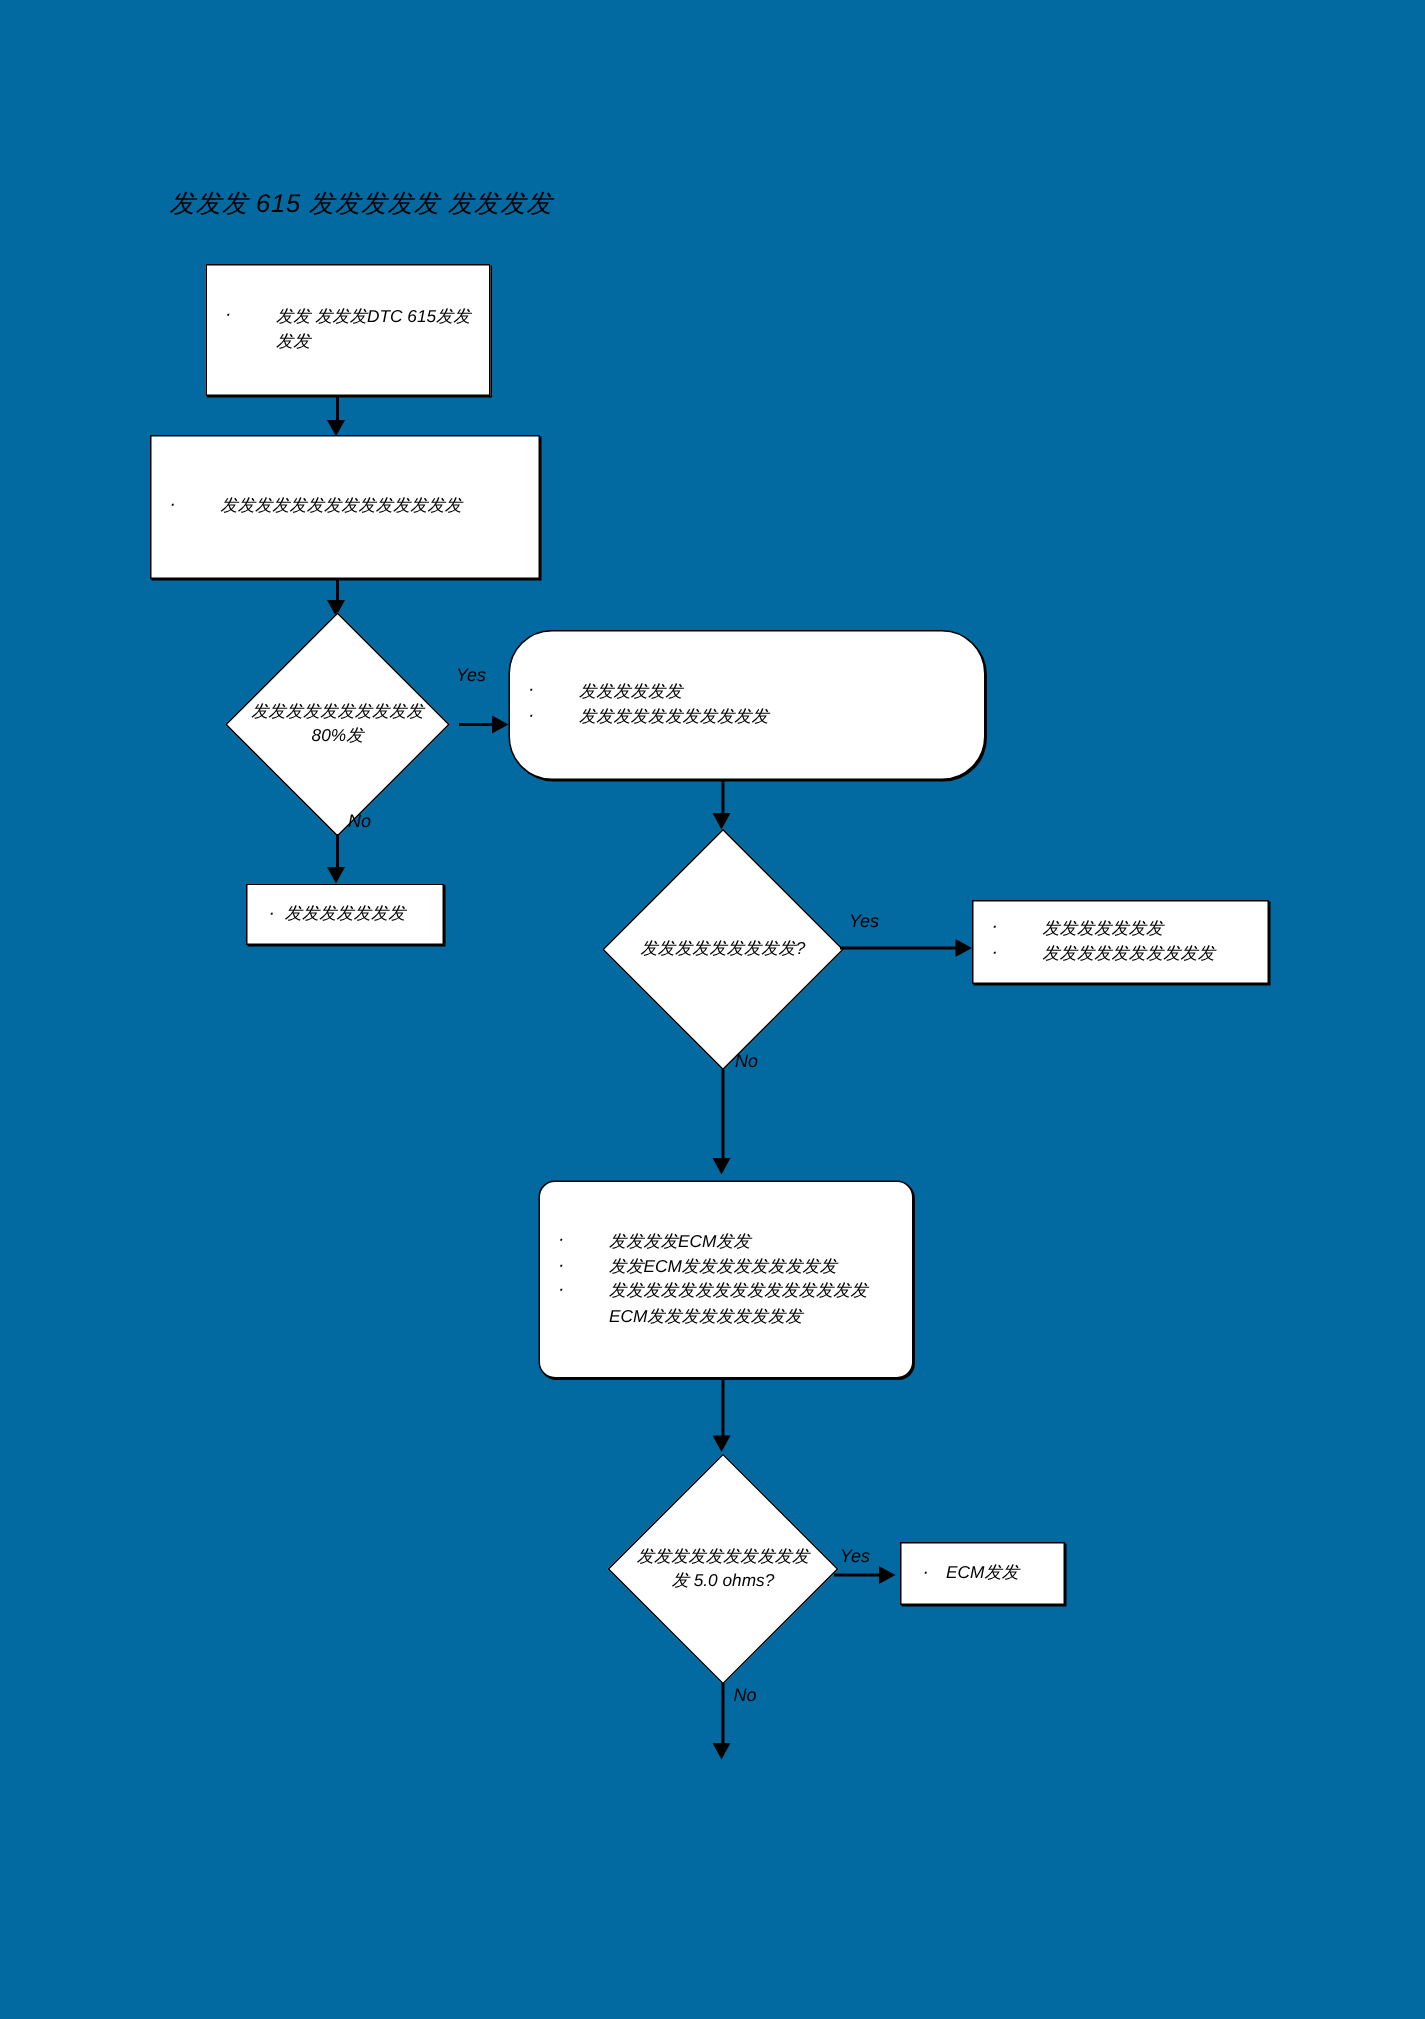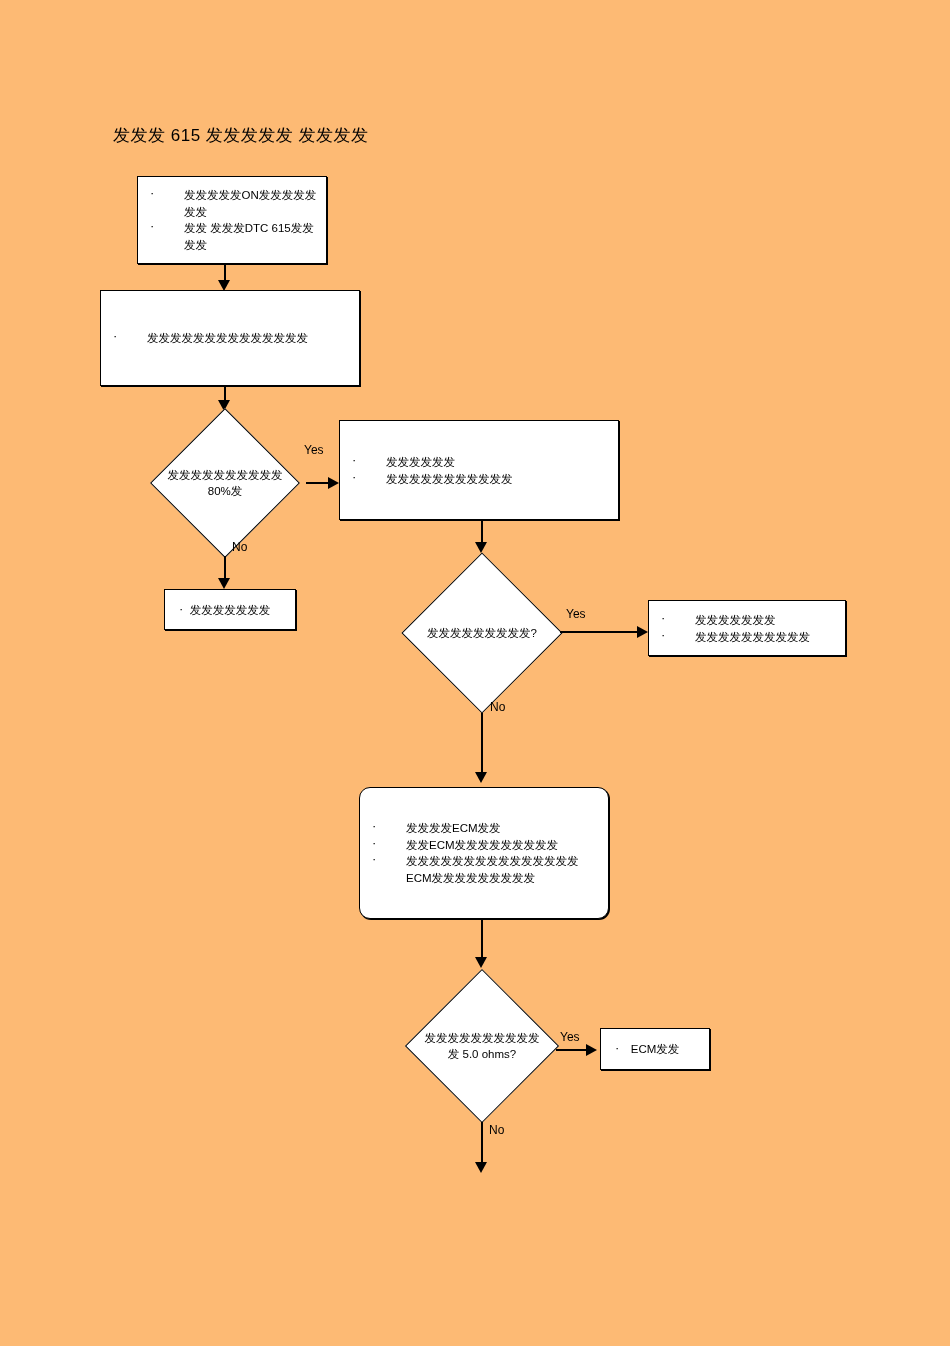--- a/index.html
+++ b/index.html
@@ -8,22 +8,23 @@
     background: #ffffff;
   }
   body {
     font-family: "Liberation Sans", sans-serif;
     color: #000000;
   }
   #page {
     position: relative;
     width: 950px;
     height: 1346px;
-    background: #fdba74;
+    background: #0369a1;
     overflow: hidden;
+    font-style: italic;
   }
   .title {
     position: absolute;
     left: 113px;
     top: 124px;
     font-size: 17px;
     letter-spacing: 0.5px;
     white-space: nowrap;
     color: #000000;
   }
@@ -133,21 +134,20 @@
 </head>
 <body>
 
 <div id="page">
 
   <div class="title">发发发 615 发发发发发 发发发发</div>
 
   <div class="node box" style="left:137px; top:176px; width:190px; height:88px;">
     <div class="box-inner">
       <ul class="bullets">
-        <li>发发发发发ON发发发发发发发</li>
         <li>发发 发发发DTC 615发发发发</li>
       </ul>
     </div>
   </div>
 
   <div class="vline" style="left:224px; top:264px; height:20px;"></div>
   <div class="arrow-down" style="left:217.5px; top:280px;"></div>
 
   <div class="node box" style="left:100px; top:290px; width:260px; height:96px;padding-left:24px;">
     <div class="box-inner">
@@ -177,21 +177,21 @@
   <div class="edge-label" style="left:232px; top:540px;">No</div>
 
   <div class="node box centered" style="left:164px; top:589px; width:132px; height:41px;">
     <div class="box-inner">
       <ul class="bullets">
         <li>发发发发发发发</li>
       </ul>
     </div>
   </div>
 
-  <div class="node box" style="left:339px; top:420px; width:280px; height:100px;">
+  <div class="node box" style="left:339px; top:420px; width:318px; height:100px;border-radius:29px;">
     <div class="box-inner">
       <ul class="bullets">
         <li>发发发发发发</li>
         <li>发发发发发发发发发发发</li>
       </ul>
     </div>
   </div>
 
   <div class="vline" style="left:481px; top:520px; height:28px;"></div>
   <div class="arrow-down" style="left:474.5px; top:542px;"></div>

